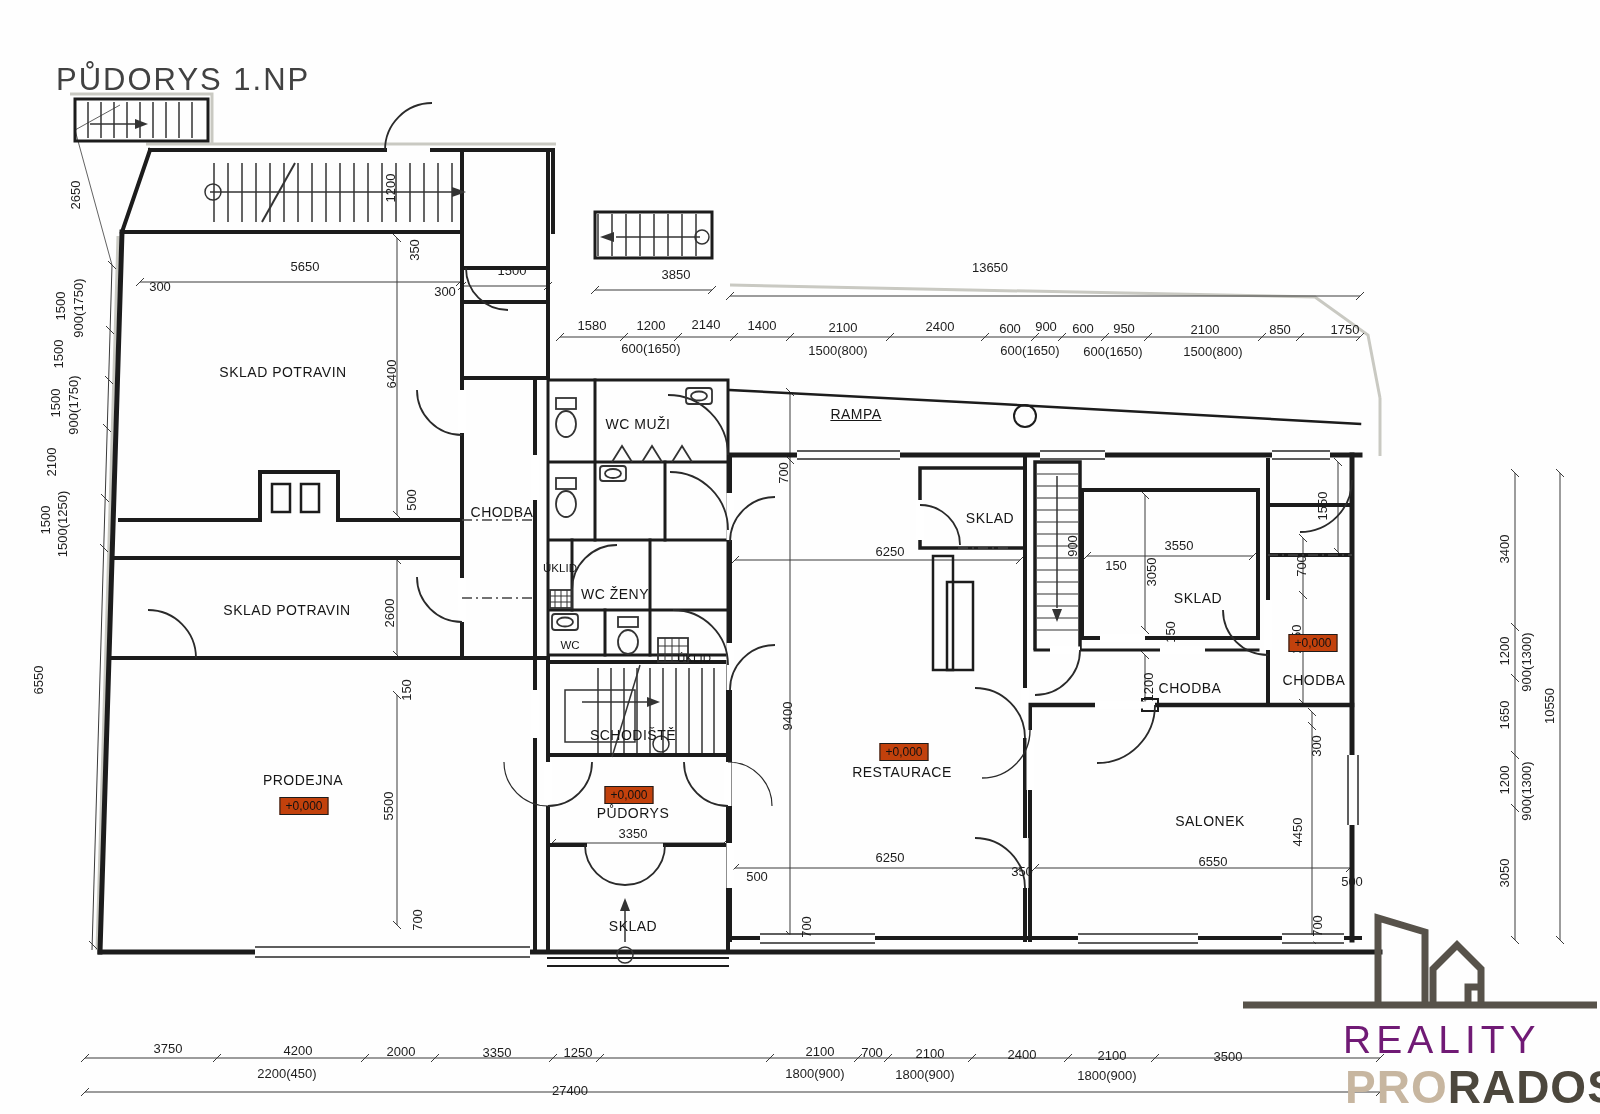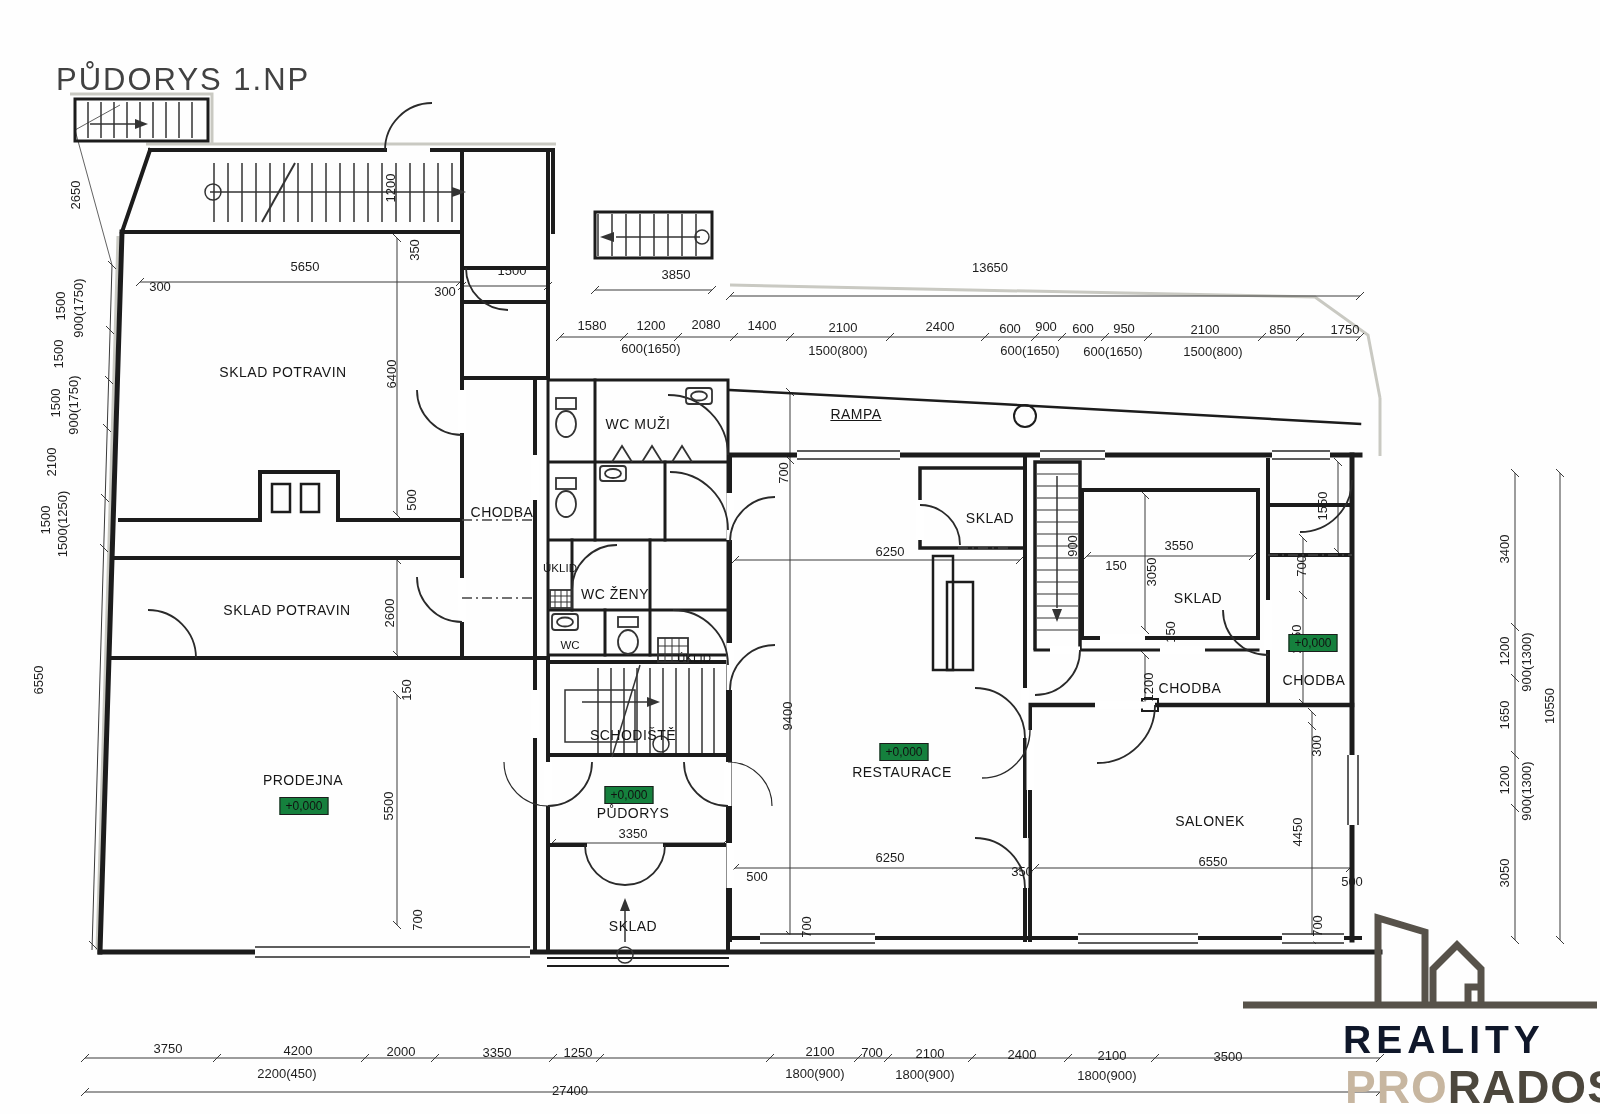--- a/index.html
+++ b/index.html
@@ -8,24 +8,24 @@
   #plan-svg{position:absolute;left:0;top:0;}
   #page-title{position:absolute;left:56px;top:18px;font-size:31px;color:#414141;
               letter-spacing:2px;font-weight:400;margin-top:44px;}
   .room{position:absolute;transform:translate(-50%,-50%);font-size:14px;color:#161616;
         letter-spacing:0.5px;white-space:nowrap;}
   .room.sm{font-size:11.5px;letter-spacing:0;}
   .dim{position:absolute;transform:translate(-50%,-50%);font-size:13px;color:#1d1d1d;
        white-space:nowrap;}
   .dim.rot{transform:translate(-50%,-50%) rotate(-90deg);}
   .level{position:absolute;transform:translate(-50%,-50%);font-size:12px;color:#111;
-         border:1.6px solid #1c1c1c;background:#15803d;padding:0 5px;line-height:16px;
+         border:1.6px solid #1c1c1c;background:#c2410c;padding:0 5px;line-height:16px;
          white-space:nowrap;}
-  #logo-line1{position:absolute;left:1343px;top:1018px;font-size:39px;font-weight:bold;
-              letter-spacing:5px;color:#0f172a;}
+  #logo-line1{position:absolute;left:1343px;top:1018px;font-size:39px;font-weight:normal;
+              letter-spacing:5px;color:#701a75;}
   #logo-line2{position:absolute;left:1345px;top:1060px;font-size:46px;font-weight:bold;
               letter-spacing:1px;color:#4c473d;white-space:nowrap;}
   #logo-line2 .pro{color:#c7b6a0;}
 </style>
 </head>
 <body>
 
 <div id="canvas">
 
 <svg id="plan-svg" width="1600" height="1114" viewBox="0 0 1600 1114">
@@ -217,21 +217,21 @@
       <span class="dim rot" style="left: 390px; top: 188px;">1200</span>
       <span class="dim" style="left: 305px; top: 266px;">5650</span>
       <span class="dim rot" style="left: 414px; top: 250px;">350</span>
       <span class="dim" style="left: 160px; top: 286px;">300</span>
       <span class="dim" style="left: 445px; top: 291px;">300</span>
       <span class="dim" style="left: 512px; top: 270px;">1500</span>
       <span class="dim" style="left: 652px; top: 274px; margin-left: 24px;">3850</span>
       <span class="dim" style="left: 990px; top: 267px;">13650</span>
       <span class="dim" style="left: 592px; top: 325px;">1580</span>
       <span class="dim" style="left: 651px; top: 325px;">1200</span>
-      <span class="dim" style="left: 706px; top: 324px;">2080</span>
+      <span class="dim" style="left: 706px; top: 324px;">2140</span>
       <span class="dim" style="left: 762px; top: 325px;">1400</span>
       <span class="dim" style="left: 843px; top: 327px;">2100</span>
       <span class="dim" style="left: 940px; top: 326px;">2400</span>
       <span class="dim" style="left: 1010px; top: 328px;">600</span>
       <span class="dim" style="left: 1046px; top: 326px;">900</span>
       <span class="dim" style="left: 1083px; top: 328px;">600</span>
       <span class="dim" style="left: 1124px; top: 328px;">950</span>
       <span class="dim" style="left: 1205px; top: 329px;">2100</span>
       <span class="dim" style="left: 1280px; top: 329px;">850</span>
       <span class="dim" style="left: 1345px; top: 329px;">1750</span>

